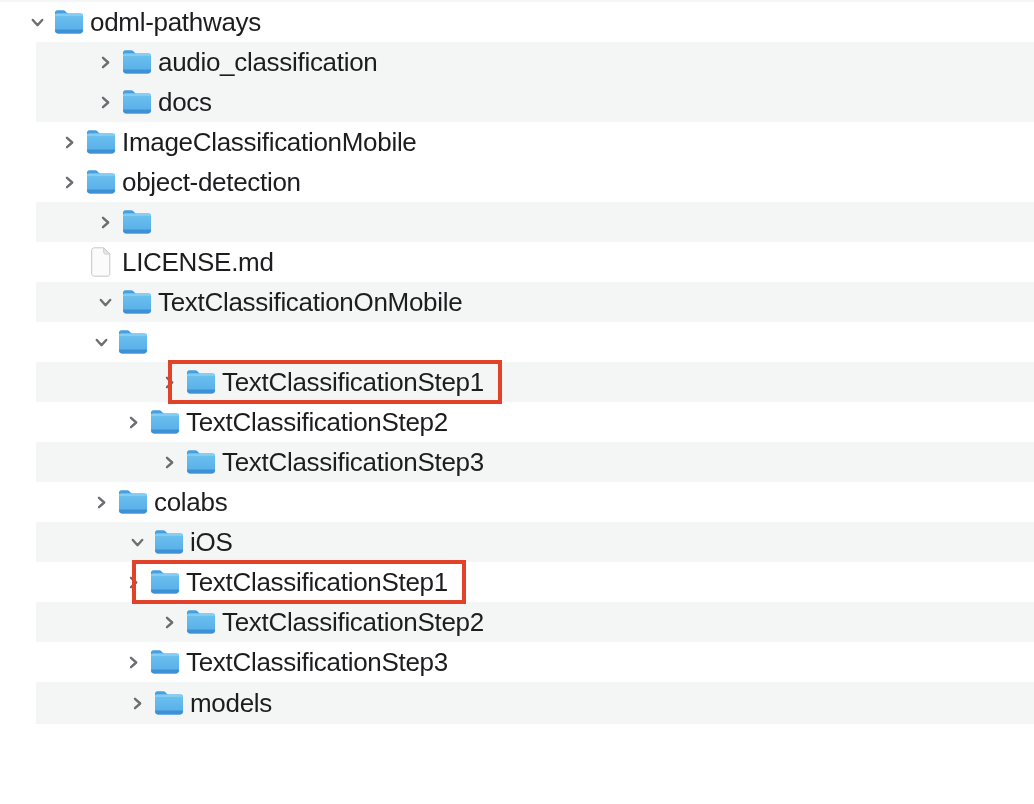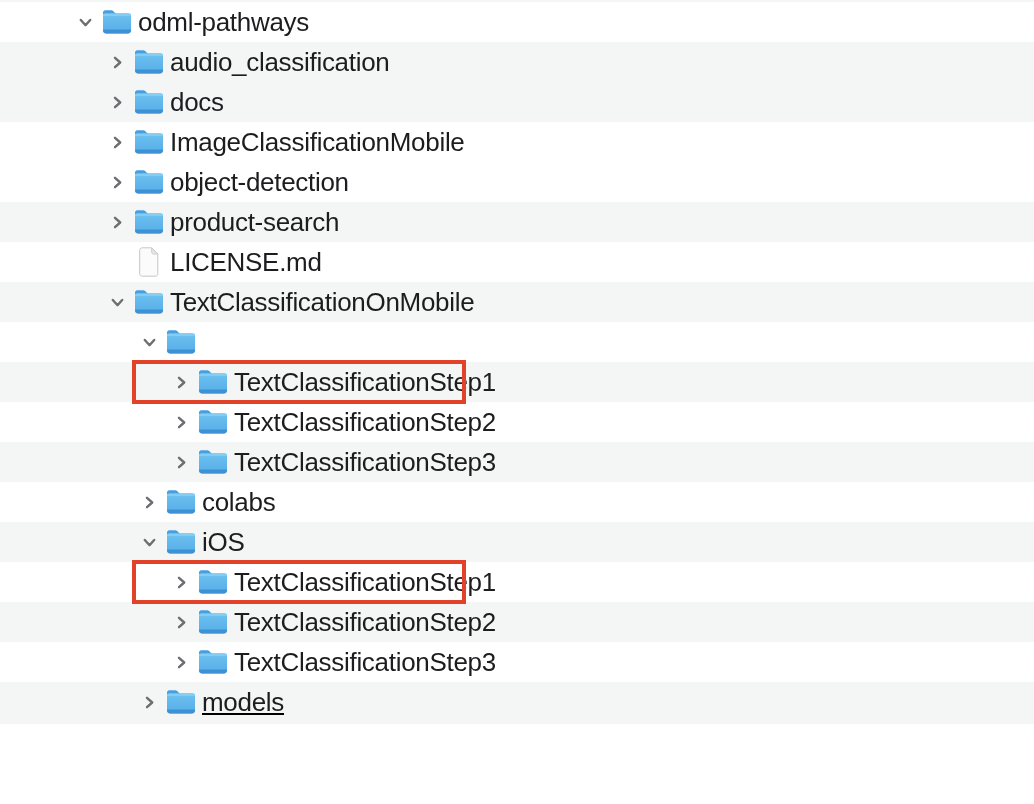--- a/index.html
+++ b/index.html
@@ -9,25 +9,25 @@
     background:#ffffff;
     overflow:hidden;
     font-family:"Liberation Sans", sans-serif;
     -webkit-font-smoothing:antialiased;
   }
   .top-sliver{height:2px;background:var(--row-alt,#f4f5f5);}
   .row{
     position:relative;
     height:40px;
     display:flex;
+    align-items:center;
     background:#ffffff;
-    padding-left:48px;
-  }
-  .row.zebra{background:var(--row-alt,#f4f5f5);}
-  .screen .row:last-child{height:42px;text-decoration:underline;}
+  }
+  .row.zebra{background:var(--row-alt,#f4f5f5);margin-left:36px;}
+  .screen .row:last-child{height:42px;}
   .indent{flex:none;height:100%;}
   .chev{
     flex:none;
     width:24px;height:40px;
     display:flex;align-items:center;justify-content:flex-start;
     color:var(--chevron,#6d6d72);
   }
   .chev svg{display:block;}
   .icon-slot{
     flex:none;
@@ -187,21 +187,20 @@
                 <stop offset="0" stop-color="#6ec2f0"></stop>
                 <stop offset="1" stop-color="#55ade7"></stop>
               </linearGradient>
             </defs>
             <path d="M1 6.5 V3.6 C1 2.3 2 1.3 3.3 1.3 h6 c0.7 0 1.4 0.25 1.9 0.75 L14.6 5.4 H1 z" fill="#469fdf"></path>
             <rect x="1" y="4.2" width="28" height="20.2" rx="2.8" fill="url(#fg)"></rect>
             <rect x="1" y="4.7" width="28" height="2.4" rx="1.2" fill="#85ccf3"></rect>
             <path d="M1 20.6 h28 v1 c0 1.55 -1.35 2.8 -3 2.8 H4 c-1.65 0 -3 -1.25 -3 -2.8 z" fill="#3e91d5"></path>
           </svg>
         </span>
-    <span class="label">product-search</span>
   </div>
       <div class="row">
     <span class="indent" style="width: 62px;"></span>
     <span class="chev"></span>
     <span class="icon-slot">
           <svg width="24" height="30" viewBox="0 0 24 30">
             <path d="M5.2 0.8 h9.4 l6.2 6.2 v19.7 c0 1.4 -1.1 2.5 -2.5 2.5 H5.2 c-1.4 0 -2.5 -1.1 -2.5 -2.5 V3.3 c0 -1.4 1.1 -2.5 2.5 -2.5 z" fill="#fbfbfb" stroke="#c6c6c8" stroke-width="1"></path>
             <path d="M14.6 1 l6.1 6.1 h-4.1 c-1.1 0 -2 -0.9 -2 -2 z" fill="#e7e7e9" stroke="#c6c6c8" stroke-width="0.8"></path>
           </svg>
         </span>

